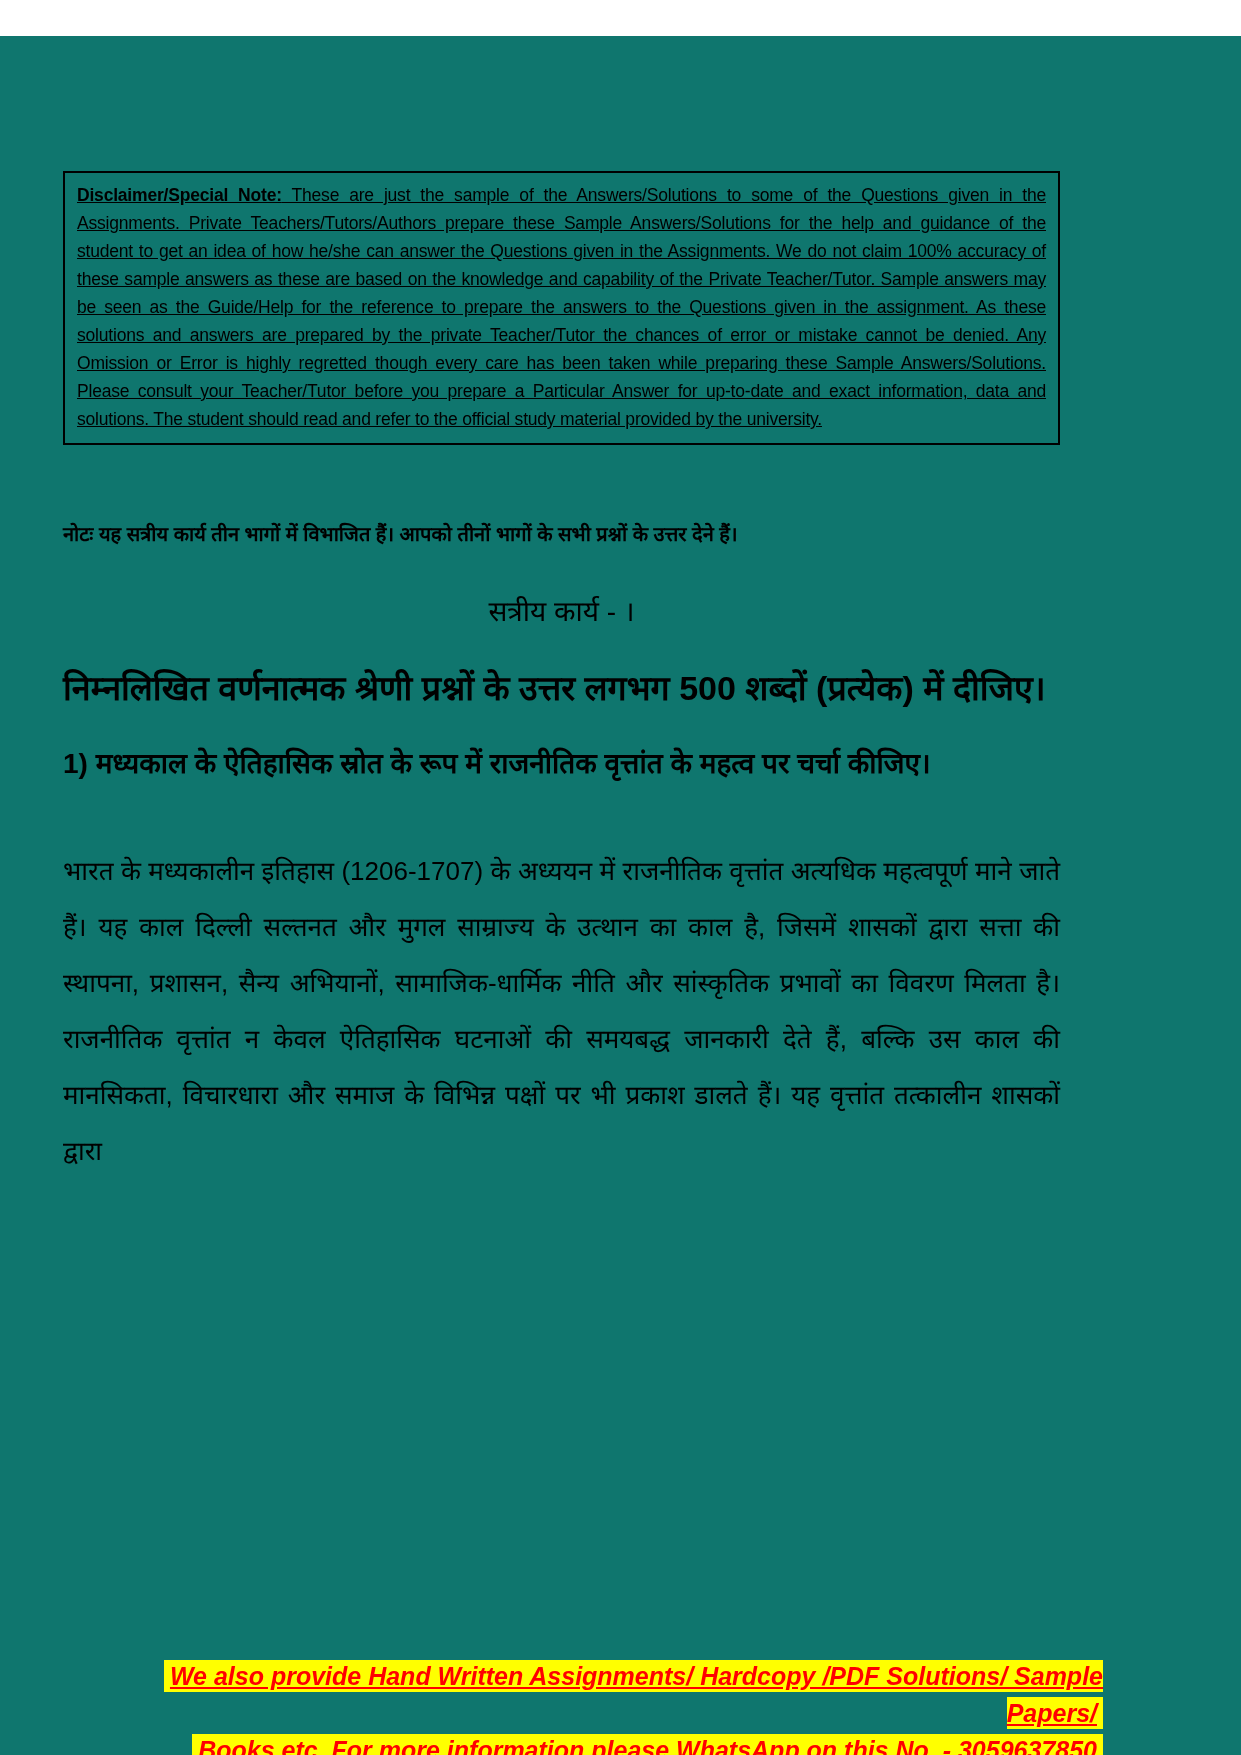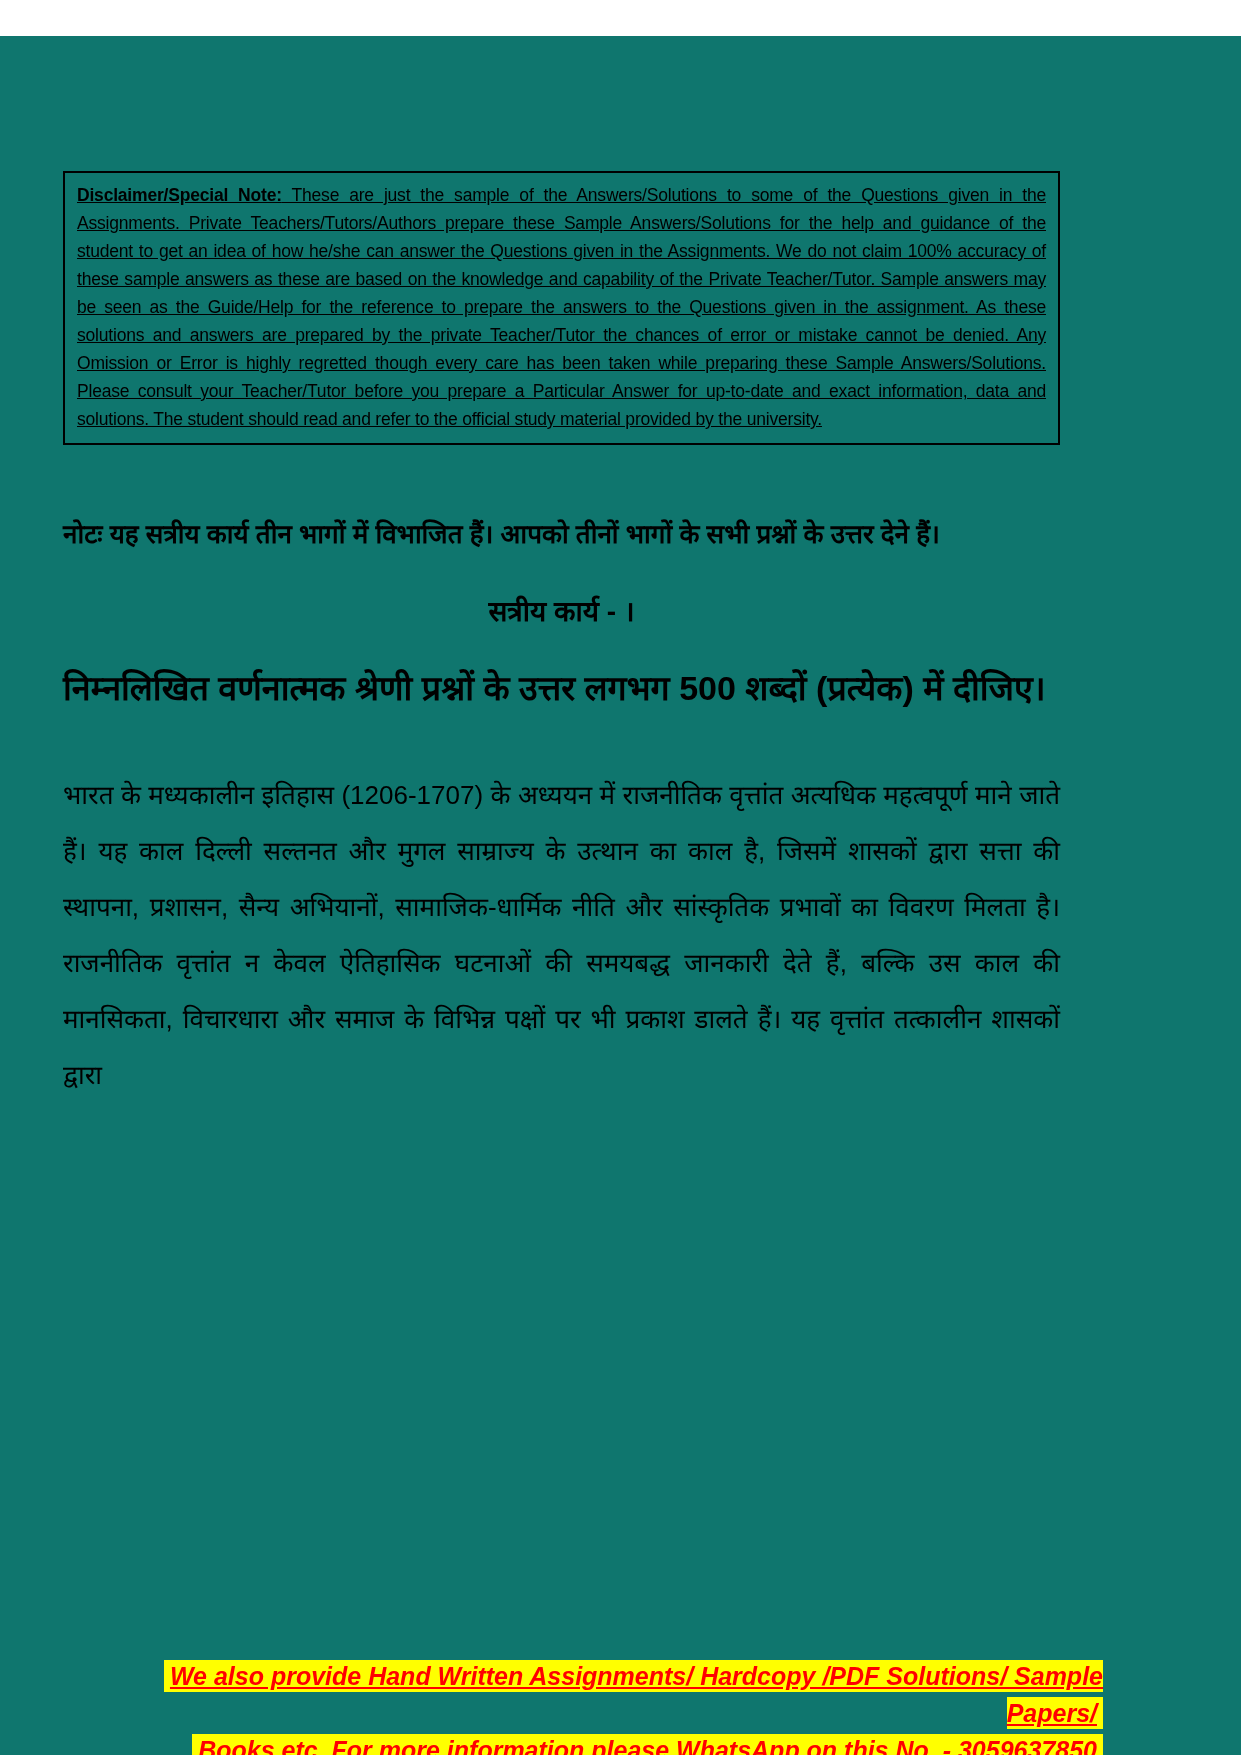--- a/index.html
+++ b/index.html
@@ -34,29 +34,29 @@
     line-height: 28px;
     text-align: justify;
     text-decoration: underline;
     letter-spacing: -0.2px;
   }
   .disclaimer-text .lead {
     font-weight: bold;
   }
   .hi-note {
     margin-top: 58px;
-    font-size: 26px;
+    font-size: 20px;
     font-weight: bold;
     line-height: 62px;
     text-align: justify;
   }
   .hi-section-heading {
     margin-top: 16px;
     font-size: 28px;
-    font-weight: bold;
+    font-weight: normal;
     text-align: center;
     line-height: 62px;
   }
   .hi-instruction {
     margin-top: 14px;
     font-size: 34px;
     font-weight: bold;
     line-height: 62px;
     text-align: justify;
   }
@@ -112,20 +112,23 @@
         <span class="lead">Disclaimer/Special Note:</span><span> These are just the sample of the Answers/Solutions to some of the Questions given in the Assignments. Private Teachers/Tutors/Authors prepare these Sample Answers/Solutions for the help and guidance of the student to get an idea of how he/she can answer the Questions given in the Assignments. We do not claim 100% accuracy of these sample answers as these are based on the knowledge and capability of the Private Teacher/Tutor. Sample answers may be seen as the Guide/Help for the reference to prepare the answers to the Questions given in the assignment. As these solutions and answers are prepared by the private Teacher/Tutor the chances of error or mistake cannot be denied. Any Omission or Error is highly regretted though every care has been taken while preparing these Sample Answers/Solutions. Please consult your Teacher/Tutor before you prepare a Particular Answer for up-to-date and exact information, data and solutions. The student should read and refer to the official study material provided by the university.</span>
       </p>
     </div>
 
     <p class="hi-note" style="margin-bottom:0;">नोटः यह सत्रीय कार्य तीन भागों में विभाजित हैं। आपको तीनों भागों के सभी प्रश्नों के उत्तर देने हैं।</p>
 
     <p class="hi-section-heading" style="margin-bottom:0;">सत्रीय कार्य - ।</p>
 
     <p class="hi-instruction" style="margin-bottom:0;">निम्नलिखित वर्णनात्मक श्रेणी प्रश्नों के उत्तर लगभग 500 शब्दों (प्रत्येक) में दीजिए।</p>
 
+    <p class="hi-question" style="margin-bottom:0;">
+      <span>1) </span><span>मध्यकाल के ऐतिहासिक स्रोत के रूप में राजनीतिक वृत्तांत के महत्व पर चर्चा कीजिए।</span>
+    </p>
 
 
     <p class="hi-body" style="margin-bottom:0;">भारत के मध्यकालीन इतिहास (1206-1707) के अध्ययन में राजनीतिक वृत्तांत अत्यधिक महत्वपूर्ण माने जाते हैं। यह काल दिल्ली सल्तनत और मुगल साम्राज्य के उत्थान का काल है, जिसमें शासकों द्वारा सत्ता की स्थापना, प्रशासन, सैन्य अभियानों, सामाजिक-धार्मिक नीति और सांस्कृतिक प्रभावों का विवरण मिलता है। राजनीतिक वृत्तांत न केवल ऐतिहासिक घटनाओं की समयबद्ध जानकारी देते हैं, बल्कि उस काल की मानसिकता, विचारधारा और समाज के विभिन्न पक्षों पर भी प्रकाश डालते हैं। यह वृत्तांत तत्कालीन शासकों द्वारा</p>
 
   </div>
 
   <div class="footer">
     <div>
       <span class="hl">We also provide Hand Written Assignments/ Hardcopy /PDF Solutions/ Sample Papers/</span>
     </div>

